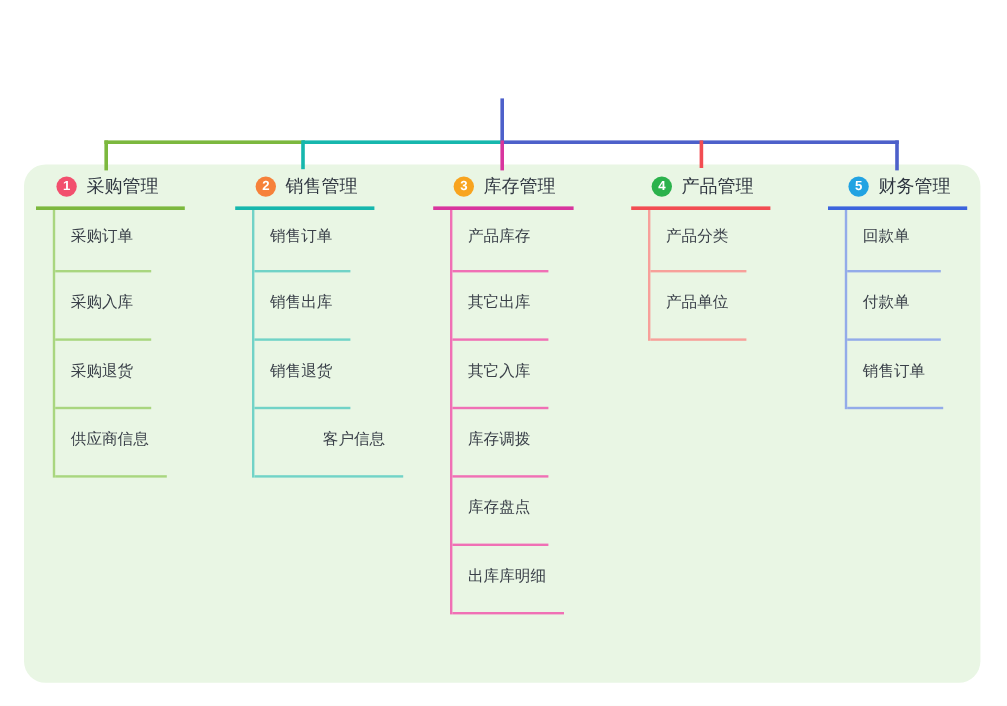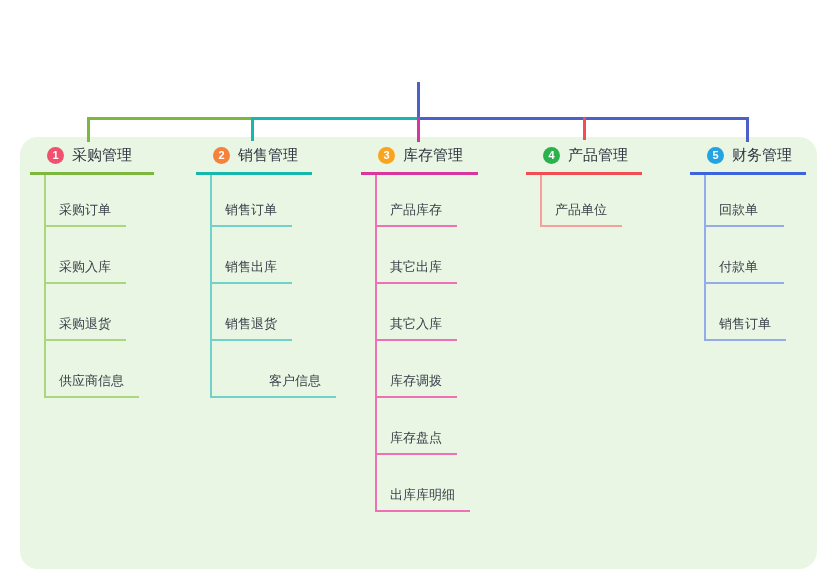--- a/index.html
+++ b/index.html
@@ -33,21 +33,21 @@
   .branch-3 { left:361px; width:117px; }
   .branch-4 { left:526px; width:116px; }
   .branch-5 { left:690px; width:116px; }
 
   .b-title { display:flex; align-items:center; gap:8px; padding:0 0 7px 17px; border-bottom:3px solid #000; cursor:default; }
   .badge { width:17px; height:17px; border-radius:50%; color:#fff; font-size:11px; font-weight:bold;
            display:flex; align-items:center; justify-content:center; flex:none; line-height:1; }
   .b-label { font-size:15px; color:#2f3640; white-space:nowrap; }
 
   .children { margin-left:14px; border-left:2px solid #000; }
-  .child { height:55px; display:flex; align-items:flex-end; border-bottom:2px solid #000; width:max-content; min-width:78px; }
+  .child { height:55px; display:flex; align-items:center; border-bottom:2px solid #000; width:max-content; min-width:78px; }
   .child:first-child { height:50px; }
   .child span { padding:0 15px 6px 13px; font-size:13px; color:#3a4049; white-space:nowrap; }
 </style>
 </head>
 <body>
 
 <div class="canvas">
 
   <div class="panel" style="background-color: rgb(233, 246, 228);"></div>
 
@@ -131,20 +131,23 @@
     </div>
   </div>
 
   <div class="branch branch-4">
     <div class="b-title" style="border-bottom-color: rgb(242, 77, 82);">
       <span class="badge" style="background-color: rgb(43, 178, 76);">4</span>
       <span class="b-label">产品管理</span>
     </div>
     <div class="children" style="border-left-color: rgb(247, 160, 154);">
       <div class="child" style="border-bottom-color: rgb(247, 160, 154);">
+          <span>产品分类</span>
+        </div>
+      <div class="child" style="border-bottom-color: rgb(247, 160, 154);">
           <span>产品单位</span>
         </div>
     </div>
   </div>
 
   <div class="branch branch-5">
     <div class="b-title" style="border-bottom-color: rgb(60, 100, 221);">
       <span class="badge" style="background-color: rgb(34, 163, 226);">5</span>
       <span class="b-label">财务管理</span>
     </div>

